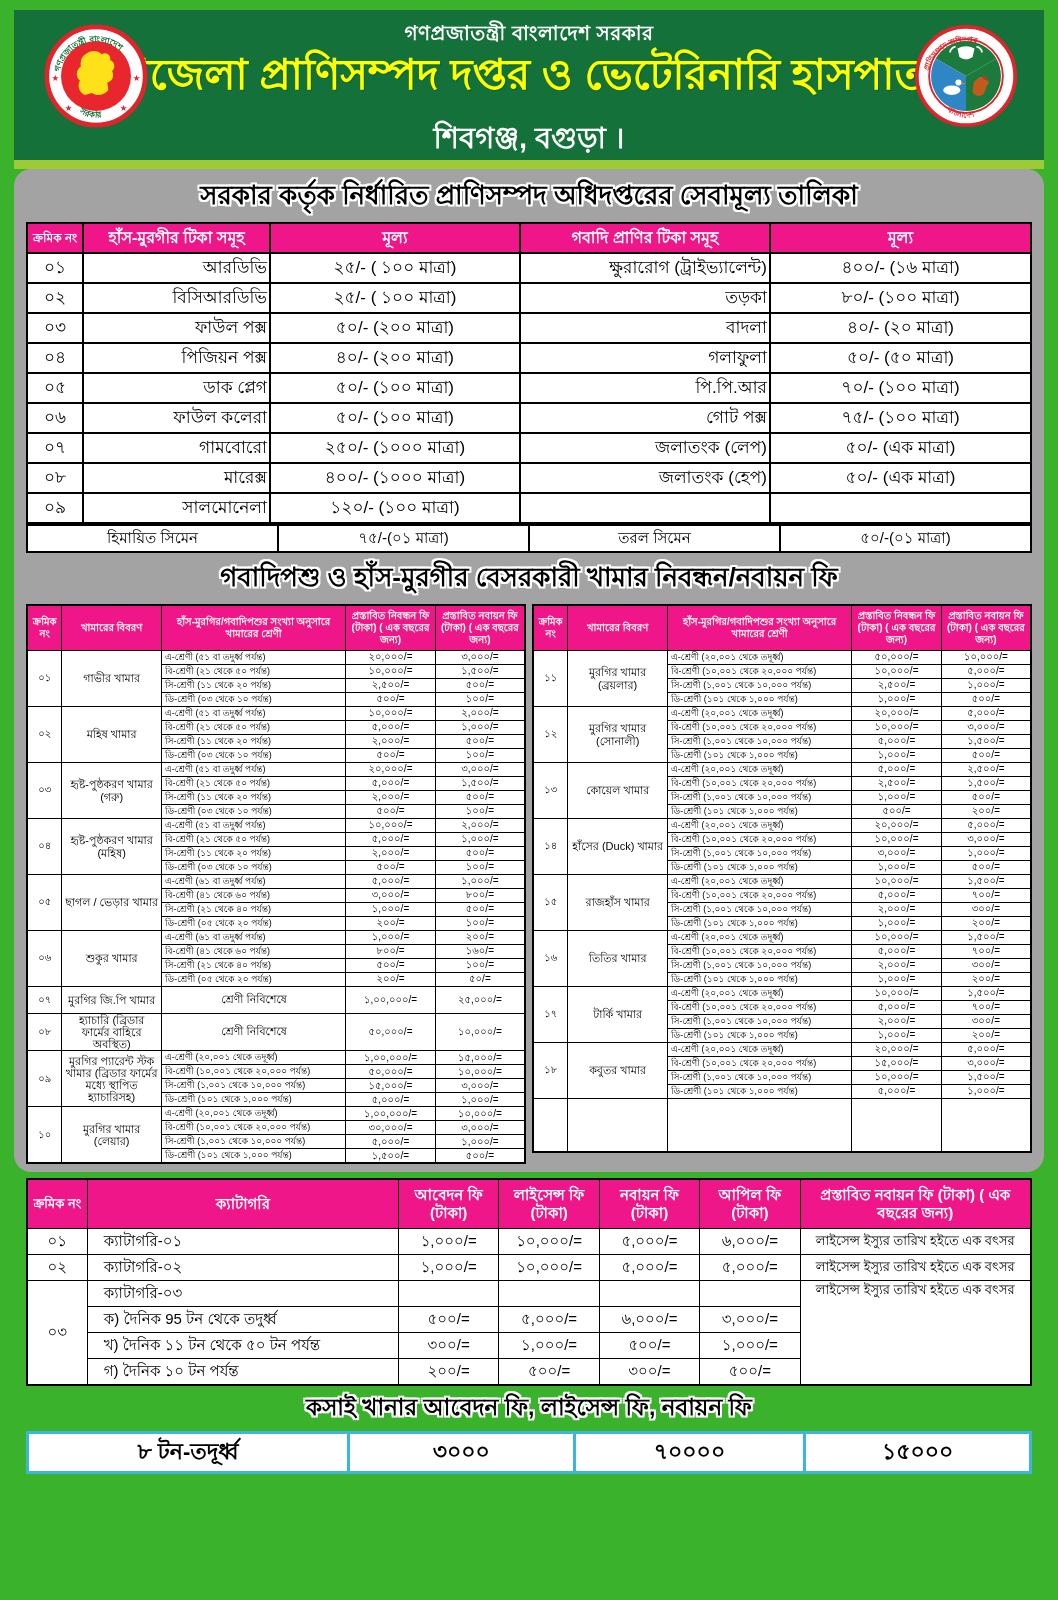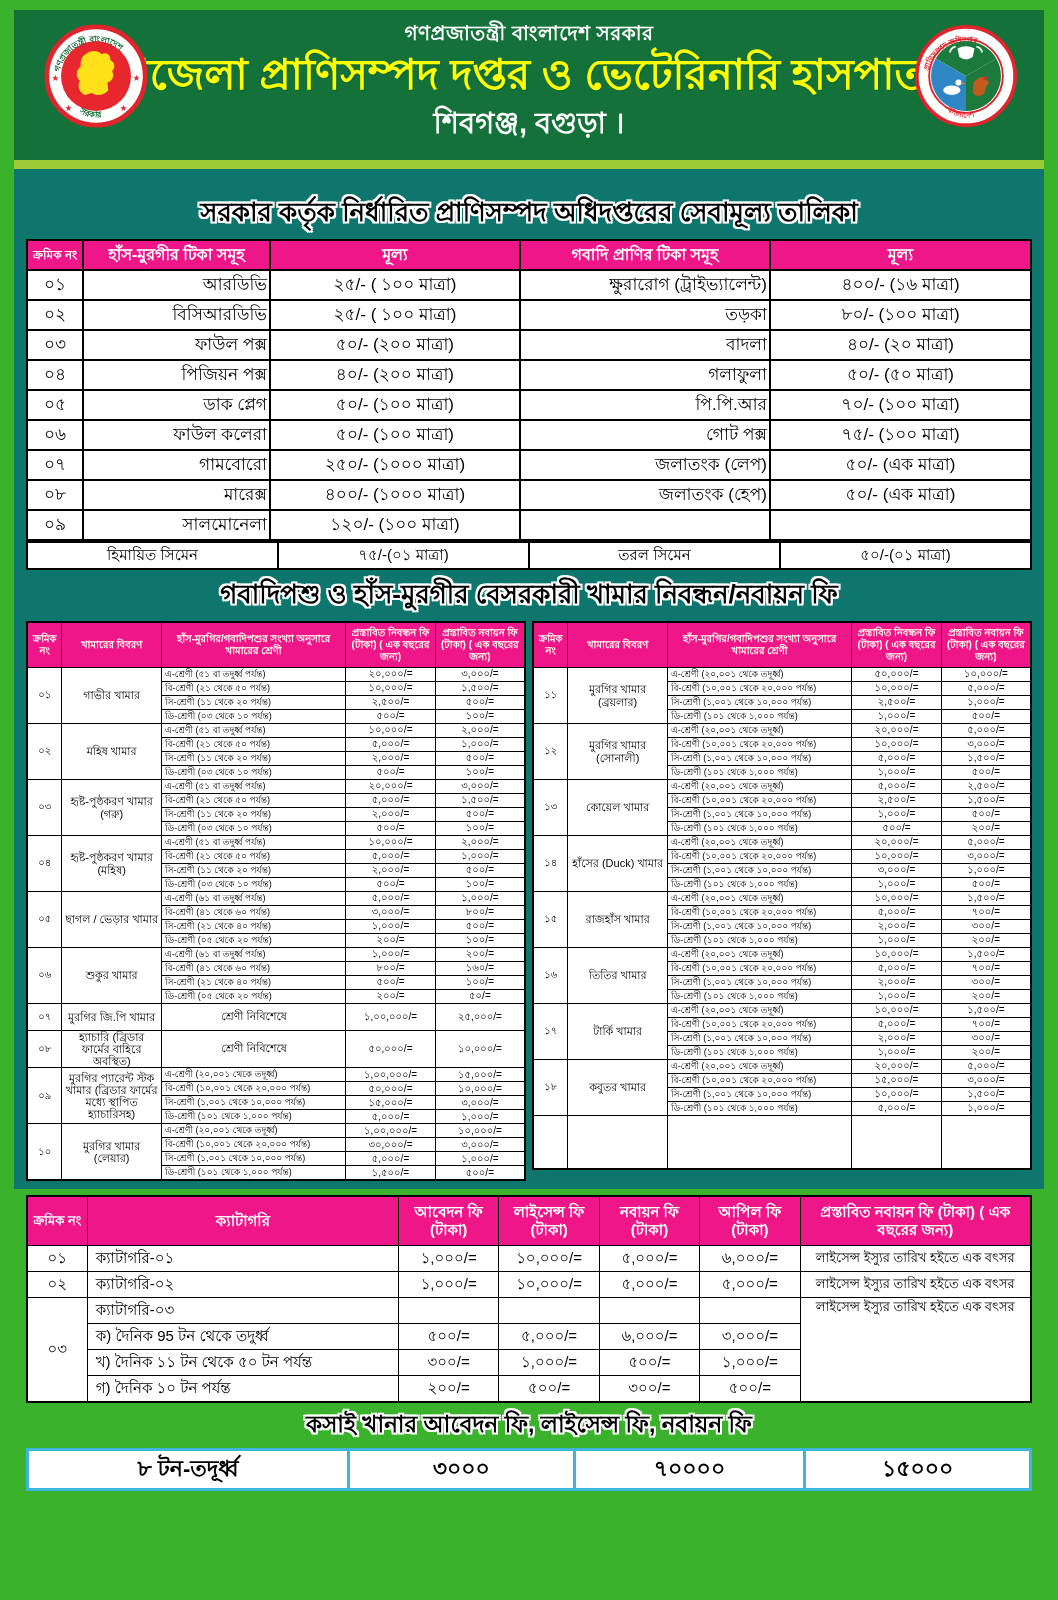--- a/index.html
+++ b/index.html
@@ -5,27 +5,27 @@
   html,body{margin:0;padding:0;background:#555;}
   .page{position:relative;width:1058px;height:1600px;margin:0 auto;background:#3ab22b;
         font-family:"Liberation Sans","DejaVu Sans",sans-serif;box-sizing:border-box;
         padding:10px 14px;overflow:hidden;}
   
   .header{position:relative;background:#15713a;height:150px;text-align:center;color:#fff;
           box-sizing:border-box;padding-top:8px;}
   .h-line1{font-size:20px;font-weight:bold;letter-spacing:.5px;}
   .h-title{font-size:42px;font-weight:bold;color:#ffff00;line-height:1.12;
            text-shadow:1px 1px 0 #063;}
-  .h-loc{font-size:29px;font-weight:bold;margin-top:2px;}
+  .h-loc{font-size:29px;font-weight:bold;margin-top:17px;}
   .logo{position:absolute;top:14px;width:104px;height:104px;}
   .logo-left{left:30px;}
   .logo-right{right:26px;}
   .strip{height:9px;background:#9ccb33;}
   
-  .zone-blue{background:#0f766e;padding:19px 12px 8px;}
+  .zone-blue{background:#a3a3a3;padding:2px 12px 8px;border-radius:17px;}
   .zone-green{padding:2px 12px 0;}
   .sec-title{font-size:26px;font-weight:bold;color:#000;text-align:center;margin:4px 0 3px;
      text-shadow:-2px -2px 0 #fff,2px -2px 0 #fff,-2px 2px 0 #fff,2px 2px 0 #fff,
                  0 -2px 0 #fff,0 2px 0 #fff,-2px 0 0 #fff,2px 0 0 #fff;}
   .sec-title.sm{font-size:23px;margin:3px 0 2px;}
   
   table{width:100%;border-collapse:collapse;table-layout:fixed;background:#fff;}
   th,td{border:1px solid #000;padding:0 2px;overflow:hidden;white-space:nowrap;color:#000;}
   th{background:#ee1689;color:#fff;font-weight:bold;}
   .c-sl{text-align:center;}
@@ -48,21 +48,21 @@
   .farm td.f-name{white-space:normal;font-size:11px;line-height:1.1;}
   .farm td.f-sl{font-size:10px;}
   .farm tr.solo td{height:26px;}
   .farm tr.solo td.f-class{text-align:center;font-size:11px;}
   .farm tr.filler td{height:52px;}
   
   #feed-table{border:2px solid #000;margin-top:4px;}
   #feed-table th{font-size:15px;white-space:normal;line-height:1.25;height:48px;}
   #feed-table th.th-sl{font-size:13px;}
   #feed-table td{font-size:15px;height:23px;text-align:center;}
-  #feed-table td.feed-cat{text-align:left;padding-left:8px;}
+  #feed-table td.feed-cat{text-align:left;padding-left:16px;}
   #feed-table td.feed-note{font-size:13px;white-space:normal;line-height:1.15;}
   #feed-table td.feed-note.top{vertical-align:top;padding-top:2px;}
   
   #butcher-table{border:3px solid #3db6dc;margin-top:3px;}
   #butcher-table th,#butcher-table td{border:3px solid #3db6dc;background:#fff;color:#000;
       font-weight:bold;text-align:center;}
   #butcher-table th{font-size:22px;white-space:normal;line-height:1.2;height:54px;}
   #butcher-table td{font-size:22px;height:30px;}
 </style>
 </head>

